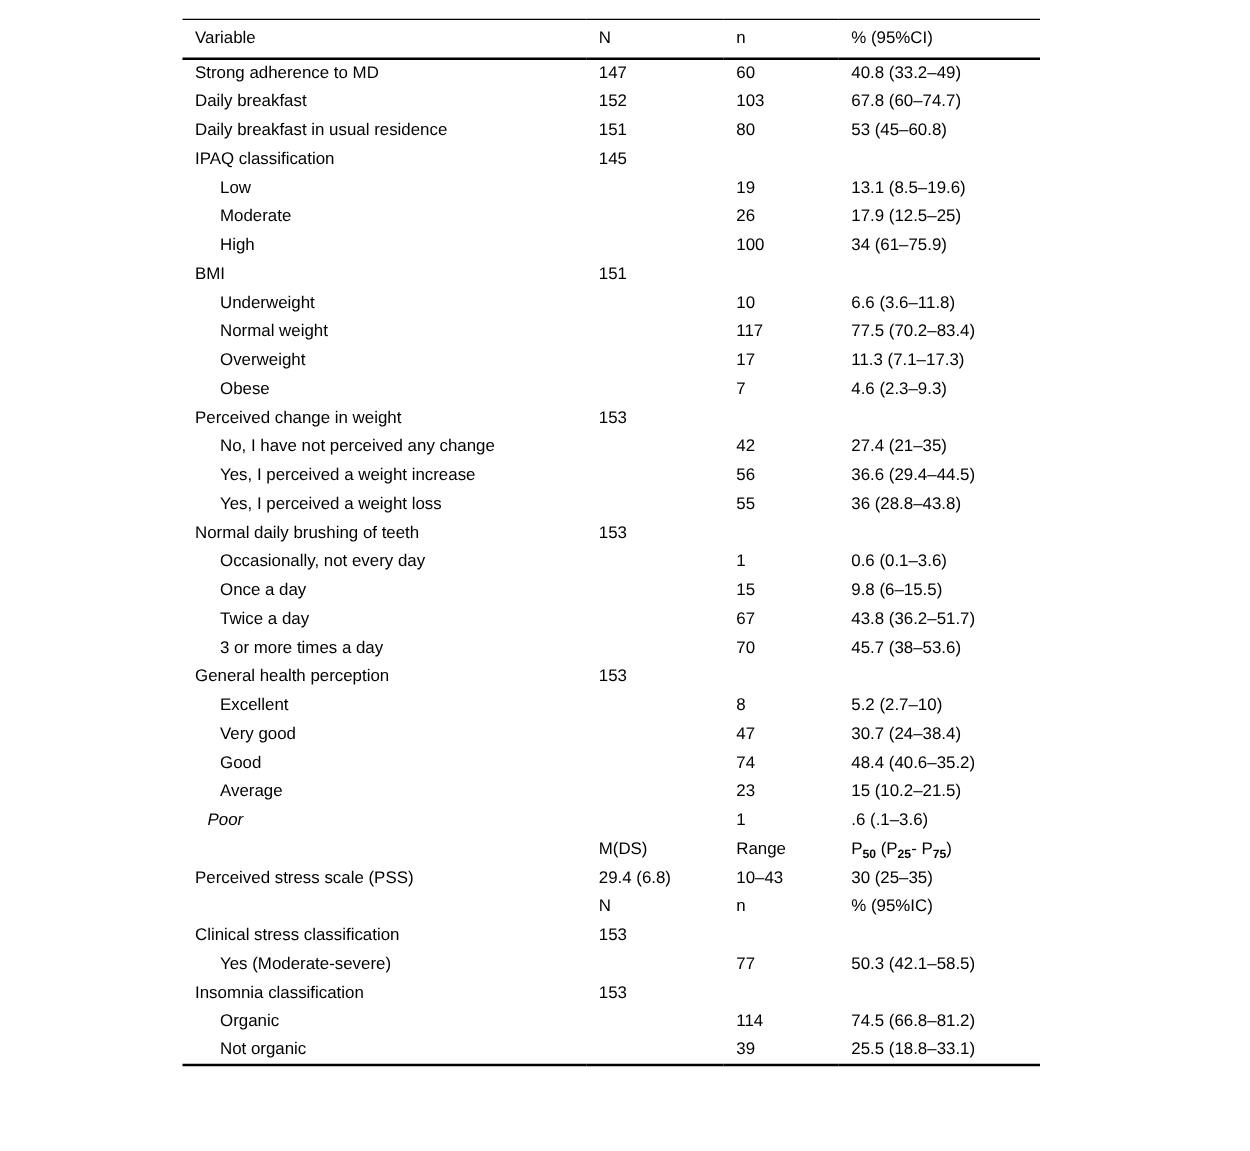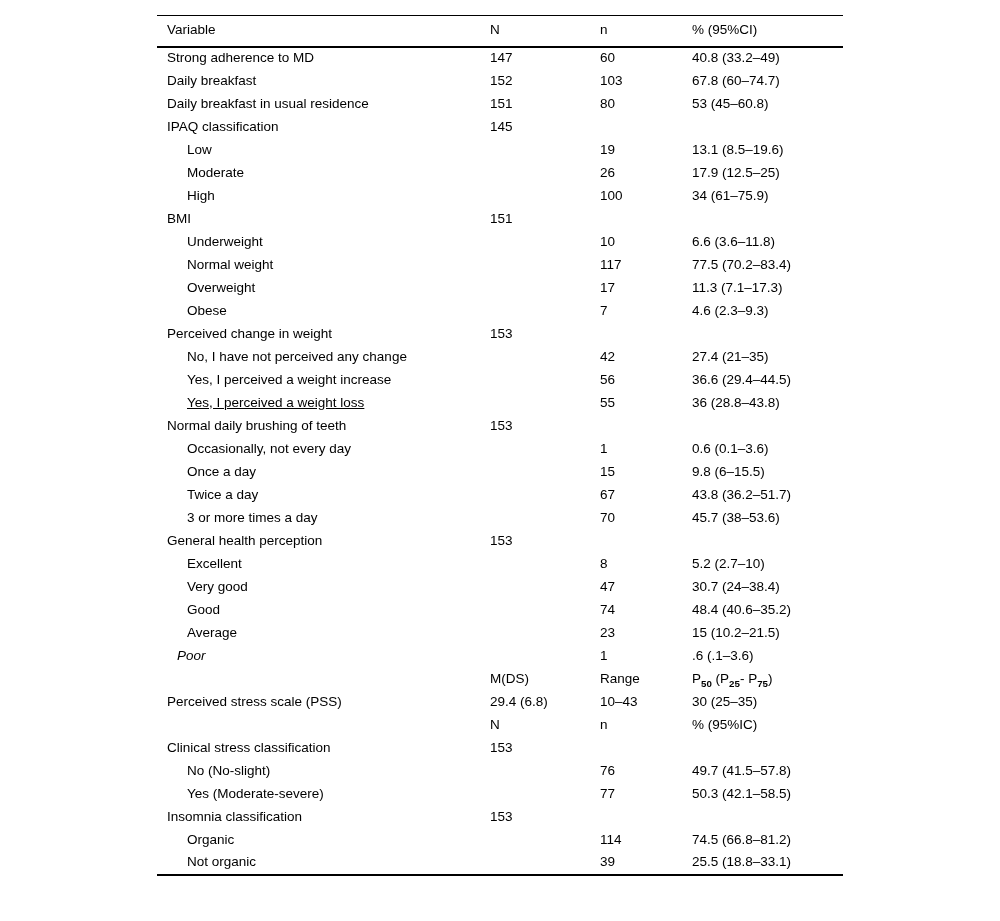--- a/index.html
+++ b/index.html
@@ -12,21 +12,21 @@
   }
   .page {
     position: relative;
     width: 1000px;
     height: 921px;
     background: #ffffff;
     overflow: hidden;
   }
   table.stats-table {
     position: absolute;
-    left: 157px;
+    left: 146px;
     top: 15px;
     width: 686px;
     border-collapse: collapse;
     font-size: 13.5px;
     line-height: 1.1;
     border-bottom: 2px solid #000;
   }
   table.stats-table thead tr {
     border-top: 1.5px solid #000;
     border-bottom: 2px solid #000;
@@ -150,21 +150,21 @@
           <td class="col-n">42</td>
           <td class="col-pct">27.4 (21–35)</td>
         </tr>
         <tr>
           <td class="col-variable" style="padding-left: 30px;">Yes, I perceived a weight increase</td>
           <td class="col-N"></td>
           <td class="col-n">56</td>
           <td class="col-pct">36.6 (29.4–44.5)</td>
         </tr>
         <tr>
-          <td class="col-variable" style="padding-left: 30px; text-decoration: underline;">Yes, I perceived a weight loss</td>
+          <td class="col-variable" style="padding-left: 30px;">Yes, I perceived a weight loss</td>
           <td class="col-N"></td>
           <td class="col-n">55</td>
           <td class="col-pct">36 (28.8–43.8)</td>
         </tr>
         <tr>
           <td class="col-variable" style="padding-left: 10px;">Normal daily brushing of teeth</td>
           <td class="col-N">153</td>
           <td class="col-n"></td>
           <td class="col-pct"></td>
         </tr>
@@ -244,26 +244,20 @@
           <td class="col-variable" style="padding-left: 10px;"></td>
           <td class="col-N">N</td>
           <td class="col-n">n</td>
           <td class="col-pct">% (95%IC)</td>
         </tr>
         <tr>
           <td class="col-variable" style="padding-left: 10px;">Clinical stress classification</td>
           <td class="col-N">153</td>
           <td class="col-n"></td>
           <td class="col-pct"></td>
-        </tr>
-        <tr>
-          <td class="col-variable" style="padding-left: 30px;">No (No-slight)</td>
-          <td class="col-N"></td>
-          <td class="col-n">76</td>
-          <td class="col-pct">49.7 (41.5–57.8)</td>
         </tr>
         <tr>
           <td class="col-variable" style="padding-left: 30px;">Yes (Moderate-severe)</td>
           <td class="col-N"></td>
           <td class="col-n">77</td>
           <td class="col-pct">50.3 (42.1–58.5)</td>
         </tr>
         <tr>
           <td class="col-variable" style="padding-left: 10px;">Insomnia classification</td>
           <td class="col-N">153</td>

